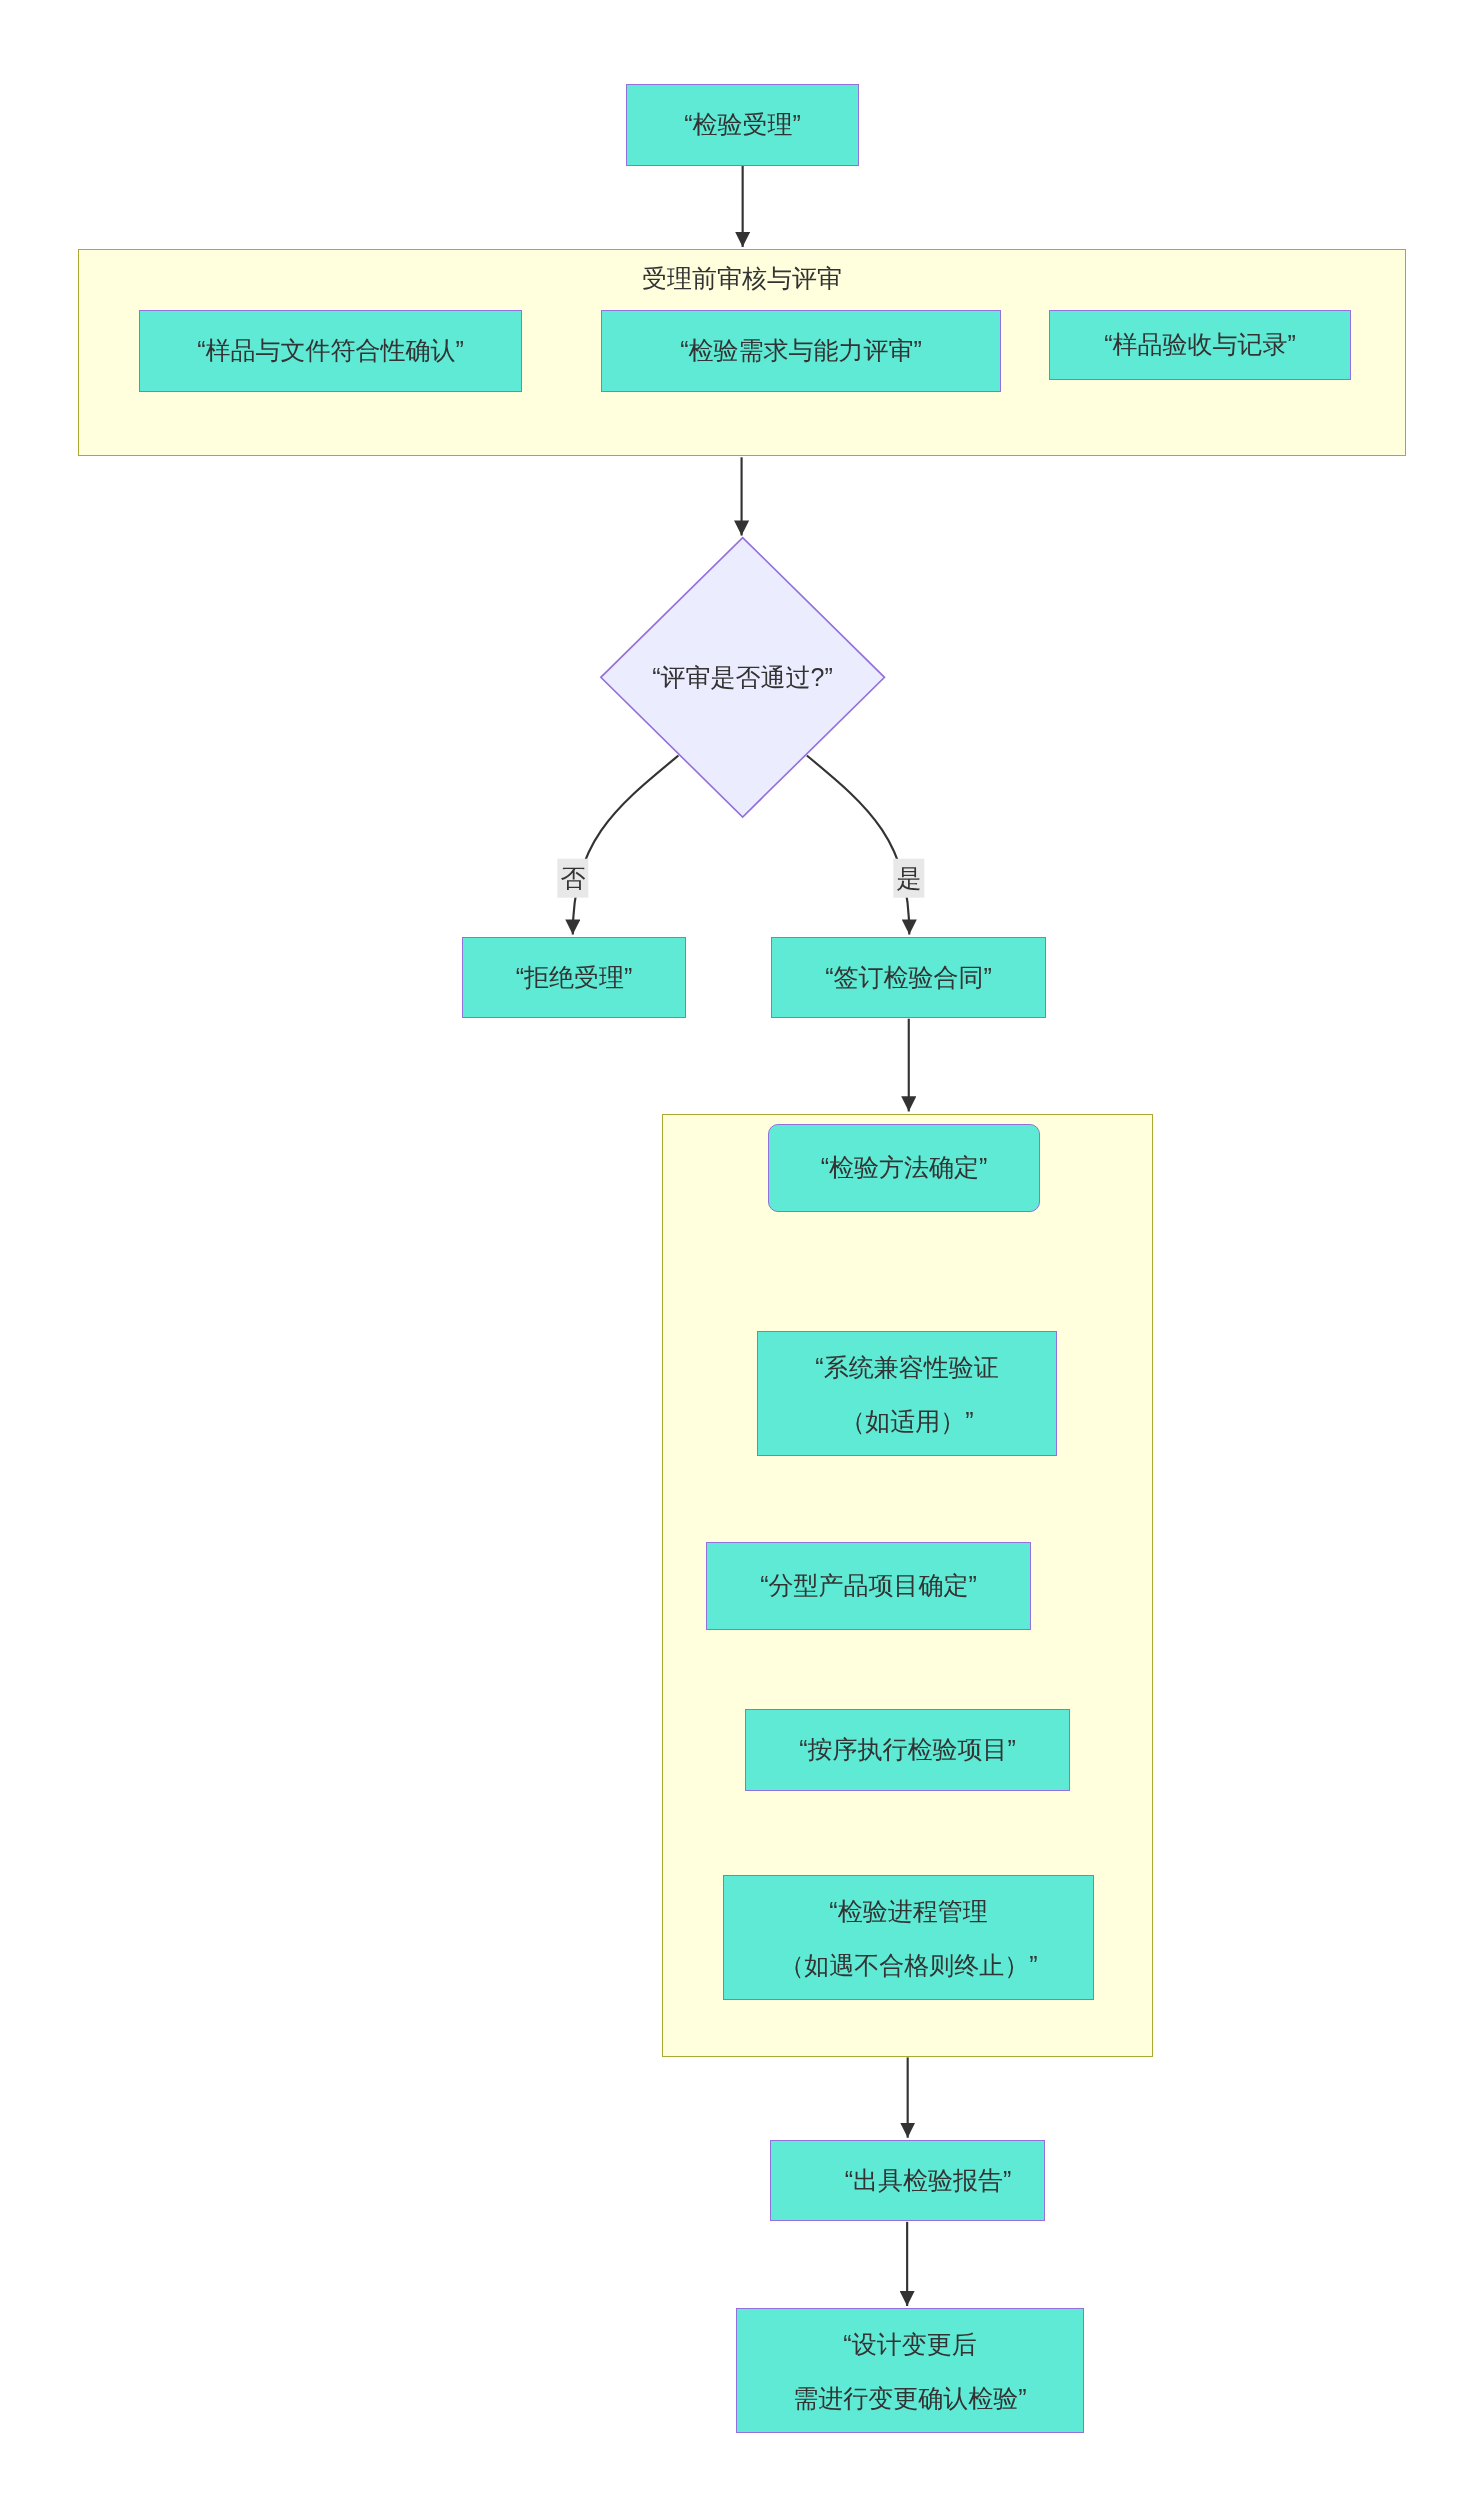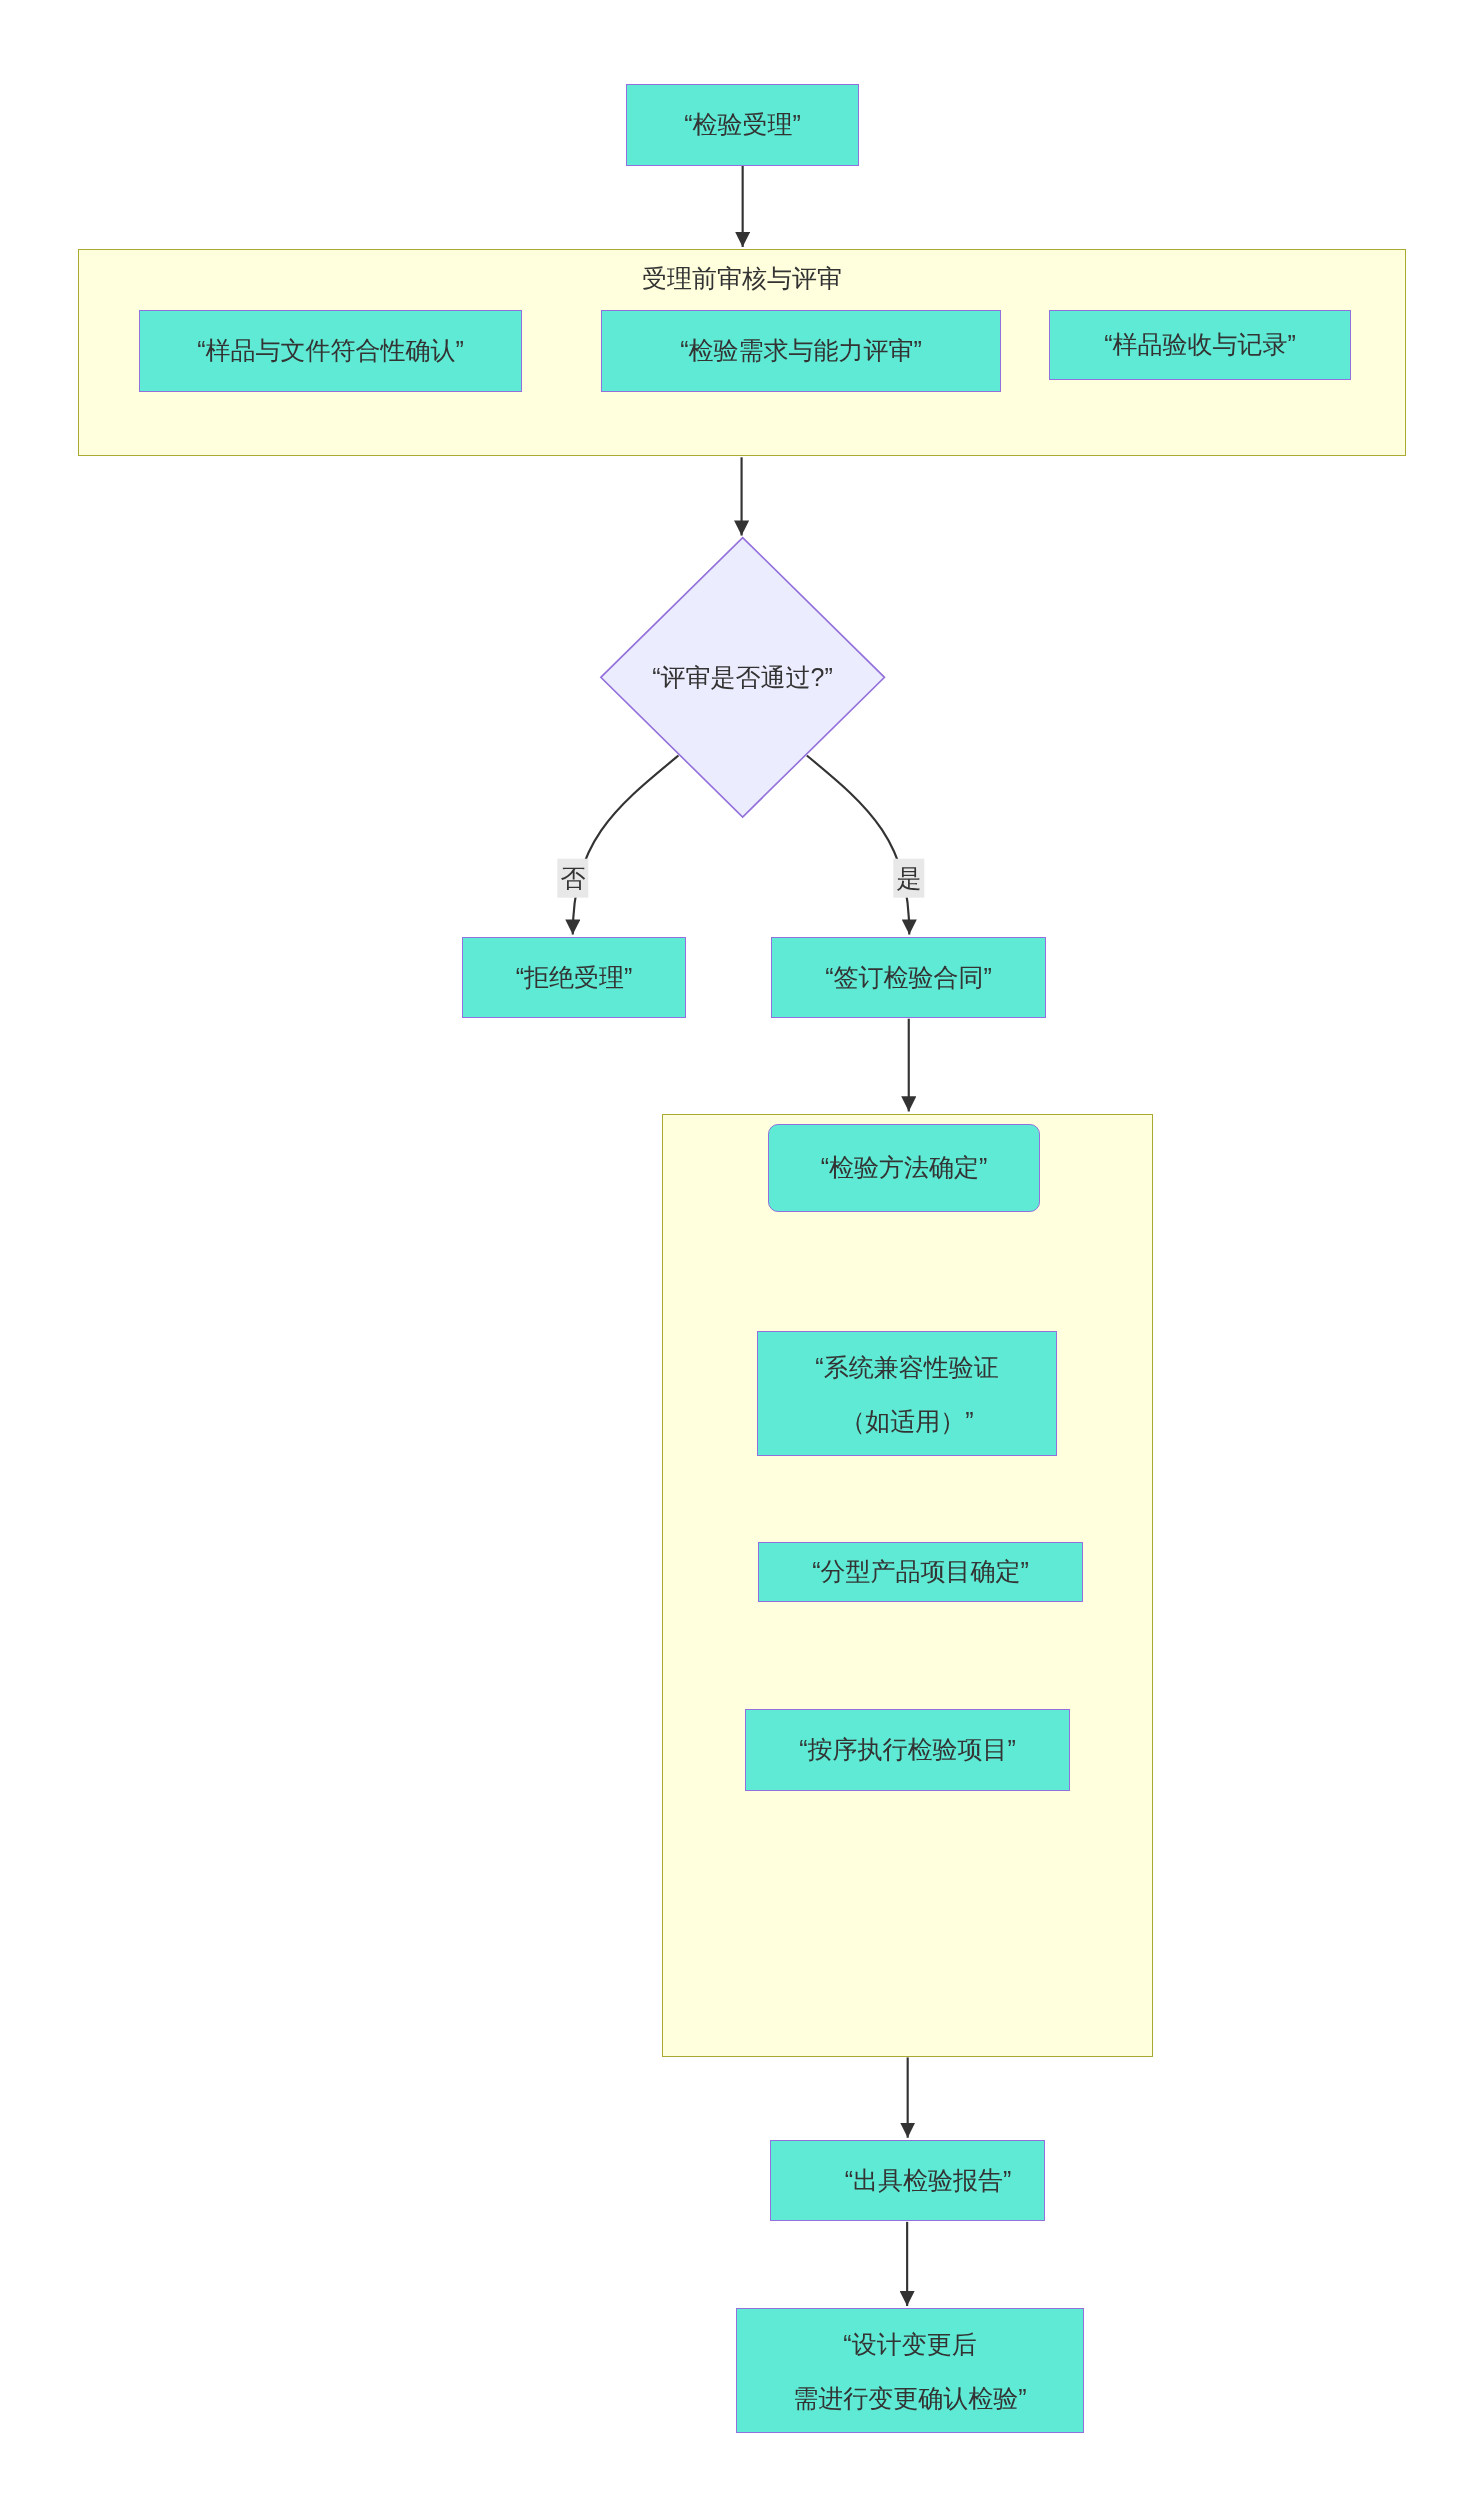--- a/index.html
+++ b/index.html
@@ -79,21 +79,21 @@
   #n-record  { left: 1049px; top: 310px;  width: 302px; height: 70px; }
   #n-decision-label { left: 597px; top: 623px; width: 291px; height: 108px; }
   #lbl-no    { left: 573px; top: 878px; }
   #lbl-yes   { left: 909px; top: 878px; }
   #n-reject  { left: 462px;  top: 937px; width: 224px; height: 81px; }
   #n-contract{ left: 771px; top: 937px; width: 275px; height: 81px; }
   #sg2       { left: 662px; top: 1114px; width: 491px; height: 943px; }
   #sg2-title { left: 907px; top: 1126px; }
   #n-method  { left: 768px; top: 1124px; width: 272px; height: 88px; border-radius: 10px; }
   #n-compat  { left: 757px; top: 1331px; width: 300px; height: 125px; }
-  #n-typing  { left: 758px; top: 1542px; width: 325px; height: 60px; }
+  #n-typing  { left: 706px; top: 1542px; width: 325px; height: 88px; }
   #n-execute { left: 745px; top: 1709px; width: 325px; height: 82px; justify-content: center; }
   #n-progress{ left: 723px; top: 1875px; width: 371px; height: 125px; }
   #n-report  { left: 770px; top: 2140px; width: 275px; height: 81px; padding-left: 41px; }
   #n-change  { left: 736px; top: 2308px; width: 348px; height: 125px; }
 </style>
 </head>
 <body>
 
 <div class="canvas">
 
@@ -162,20 +162,24 @@
   </div>
 
   <div class="node" id="n-typing">
     <span class="line">“分型产品项目确定”</span>
   </div>
 
   <div class="node" id="n-execute">
     <span class="line">“按序执行检验项目”</span>
   </div>
 
+  <div class="node twoline" id="n-progress">
+    <span class="line">“检验进程管理</span>
+    <span class="line">（如遇不合格则终止）”</span>
+  </div>
 
   <div class="node" id="n-report">
     <span class="line">“出具检验报告”</span>
   </div>
 
   <div class="node twoline" id="n-change">
     <span class="line">“设计变更后</span>
     <span class="line">需进行变更确认检验”</span>
   </div>
 

